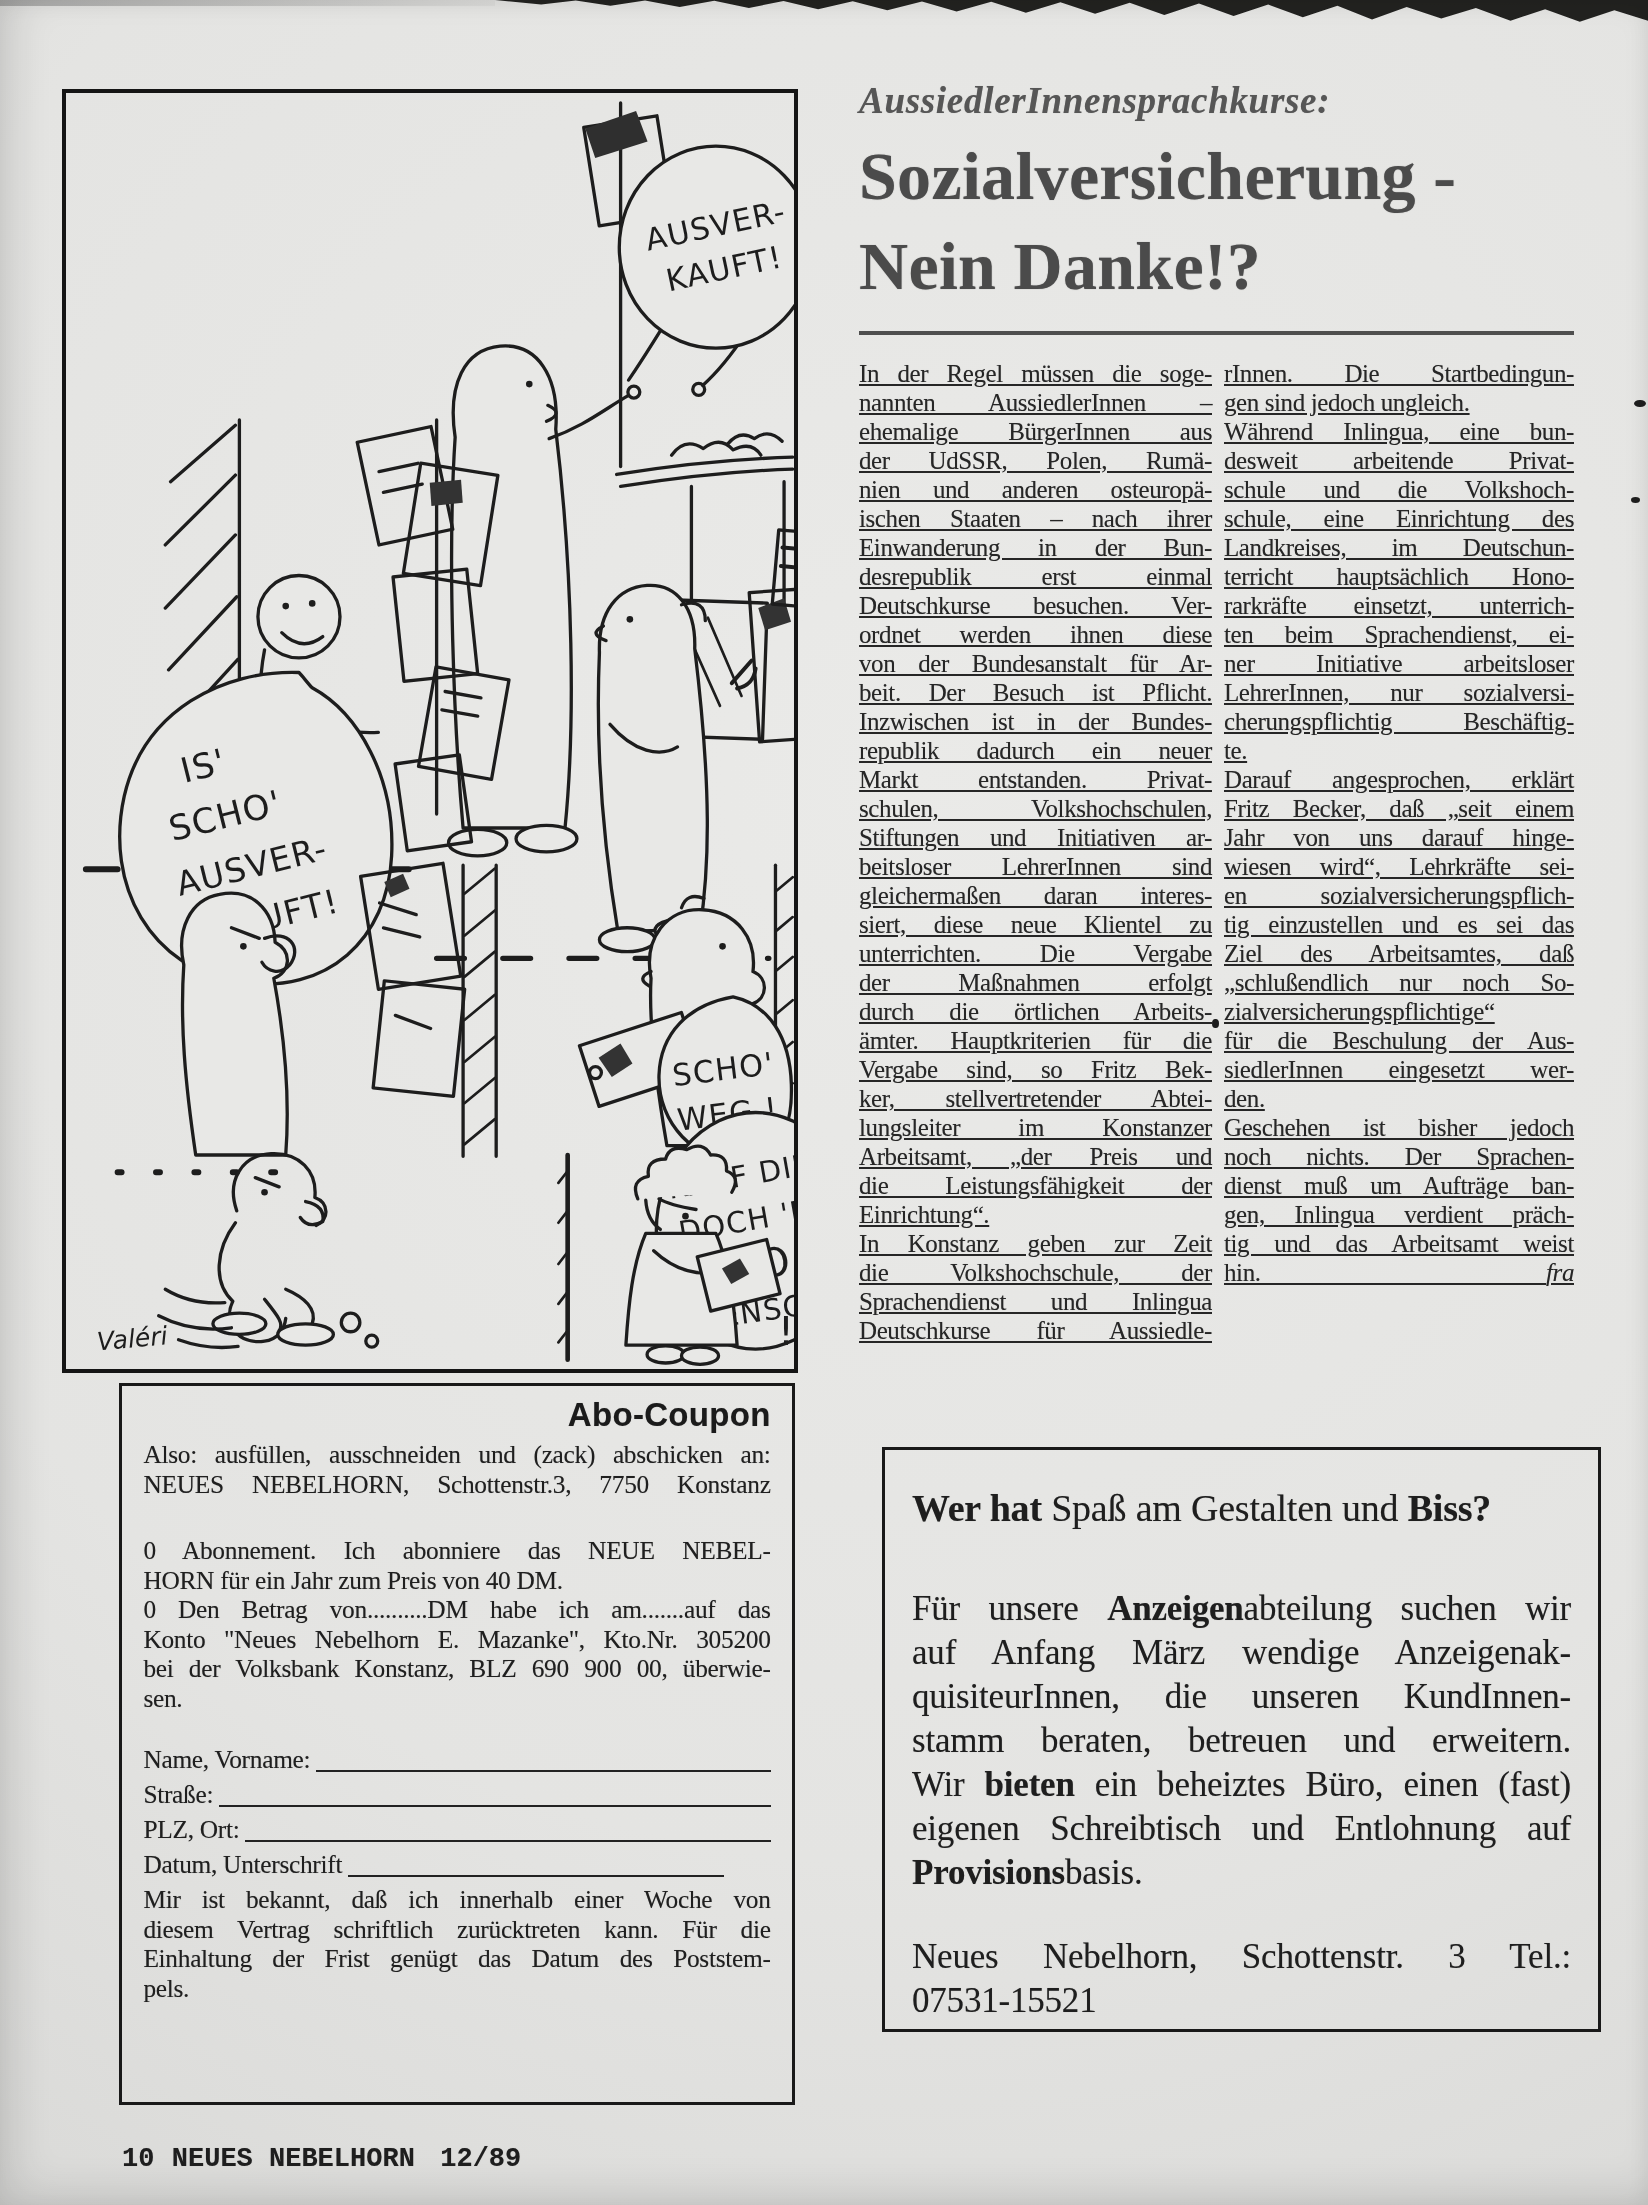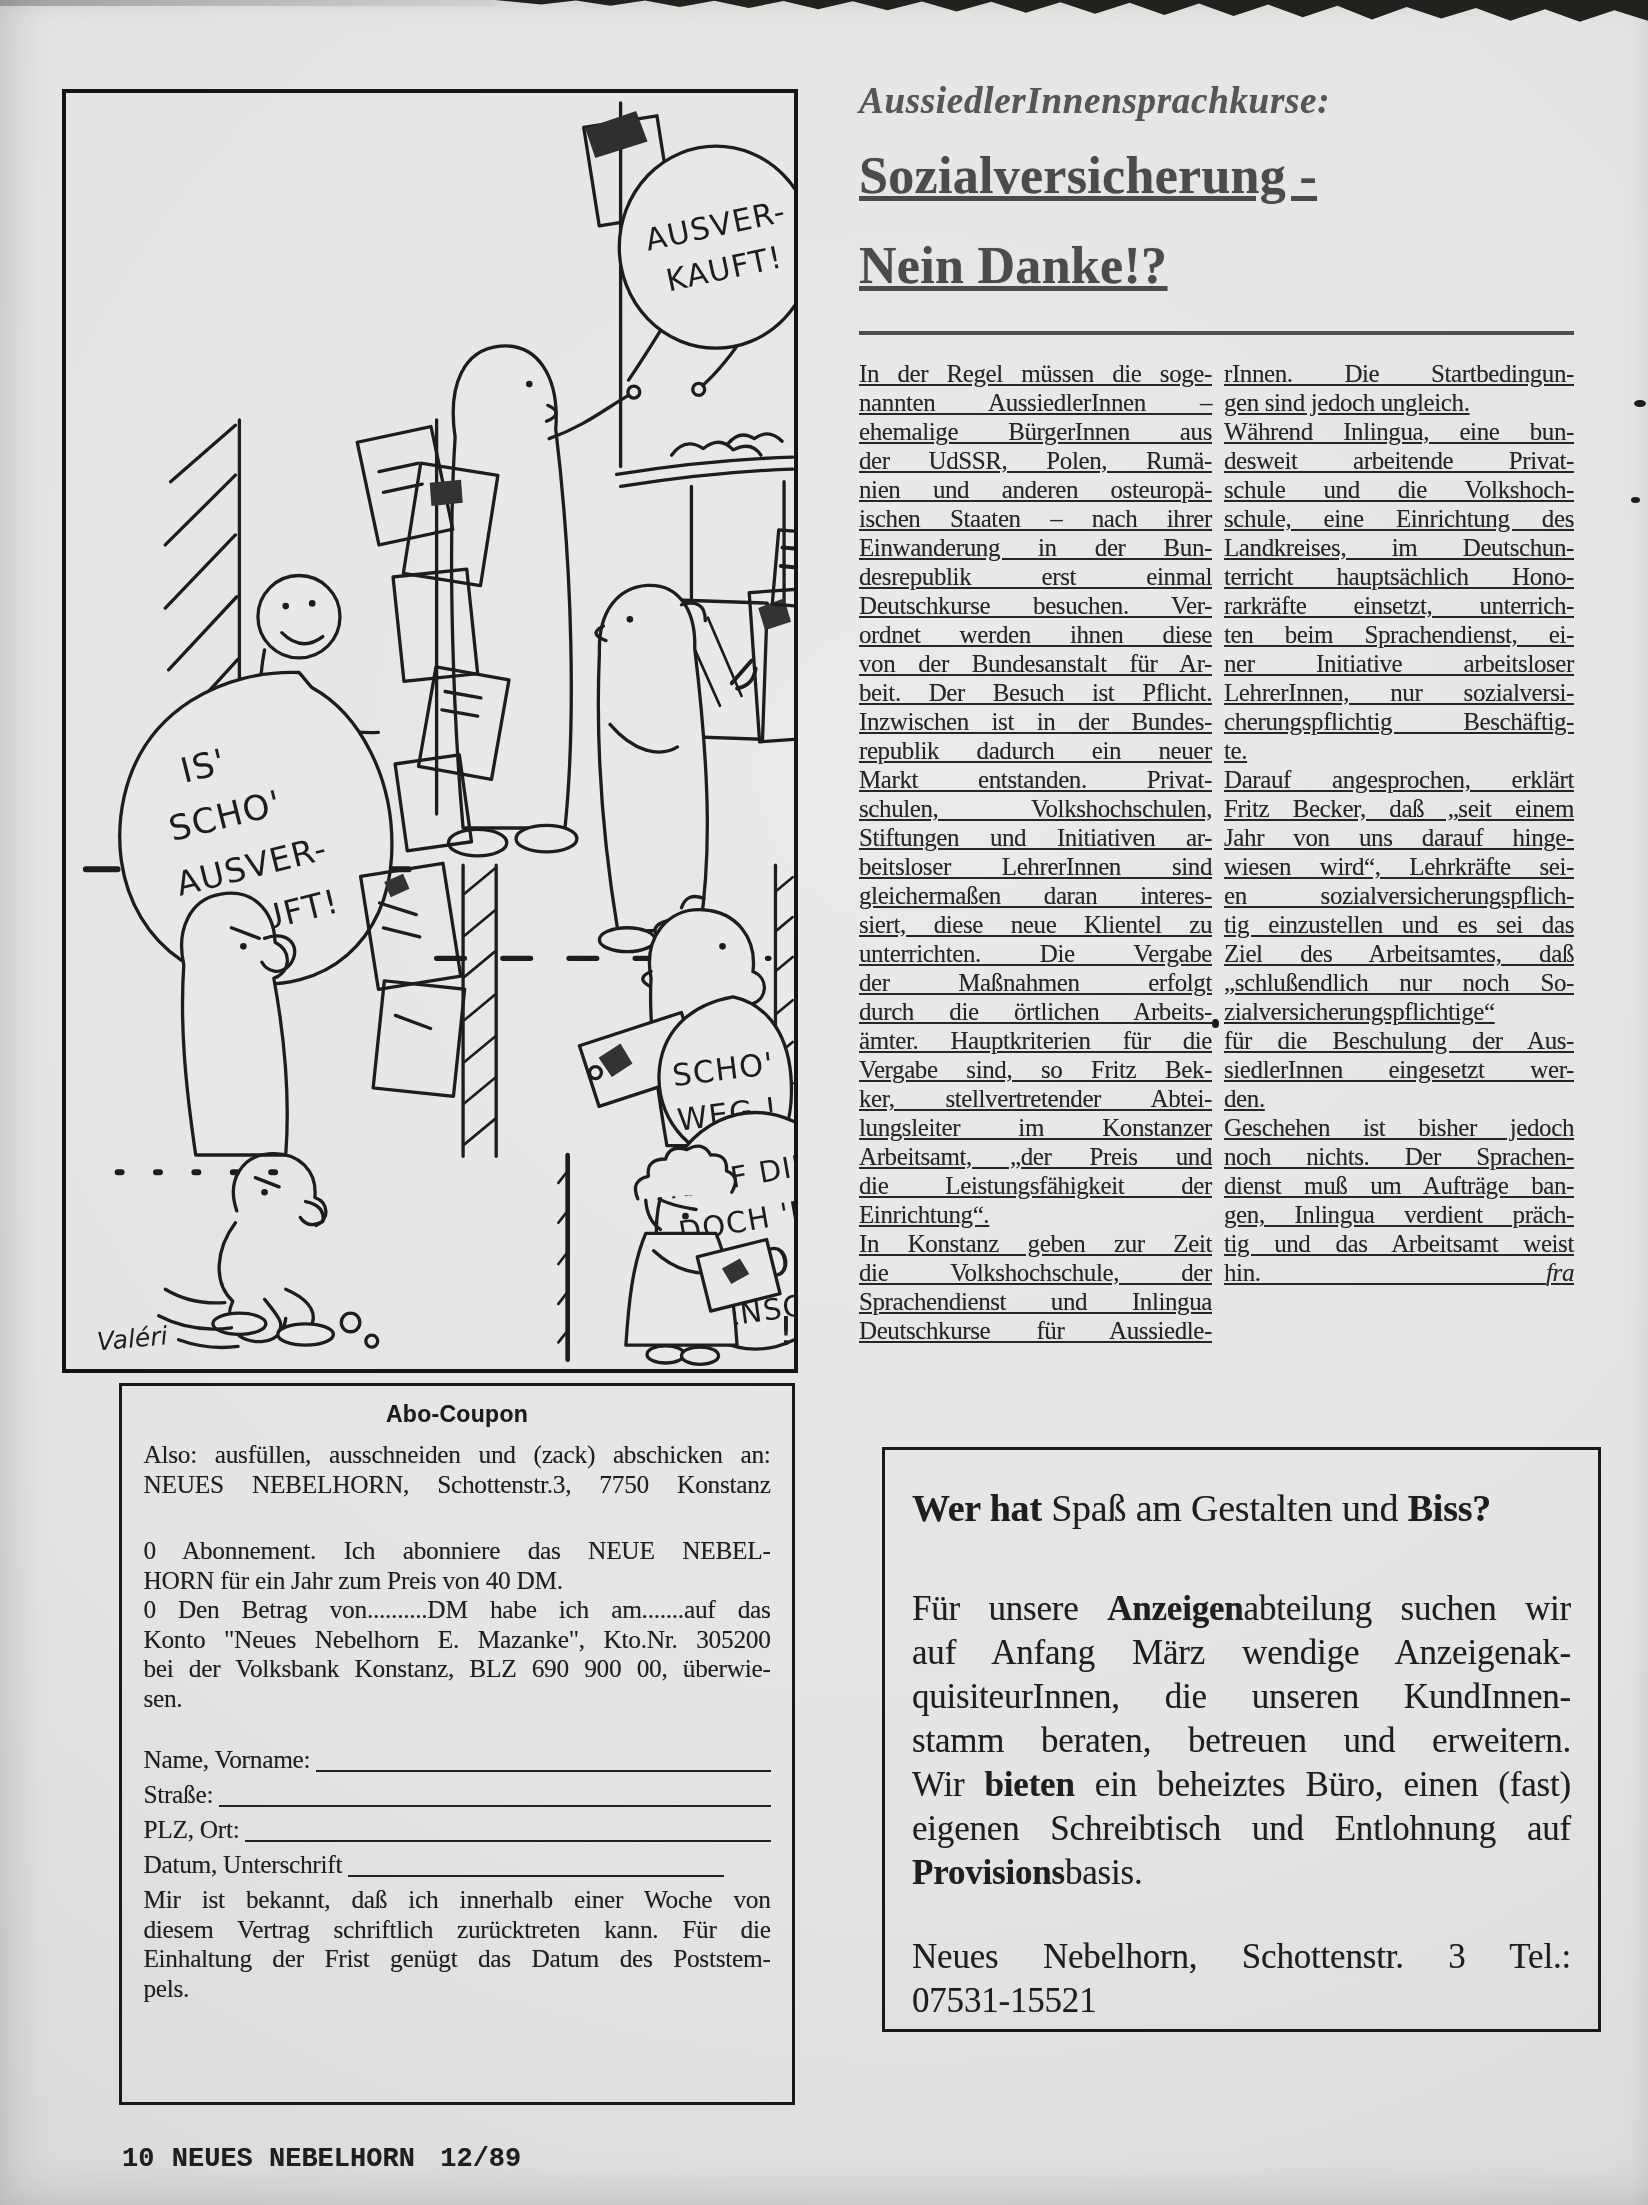--- a/index.html
+++ b/index.html
@@ -27,33 +27,33 @@
 
   
   .comic-box{position:absolute;left:62px;top:89px;width:736px;height:1284px;
     border:4px solid #151515;box-sizing:border-box;overflow:hidden;}
   .comic-box svg{display:block;width:100%;height:100%;}
 
   
   .article{position:absolute;left:859px;top:79px;width:715px;}
   .kicker{font-size:37px;font-weight:bold;font-style:italic;color:#565656;letter-spacing:0.7px;
     text-shadow:0 0 0.7px rgba(60,60,60,.4);margin-bottom:9.4px;}
-  .headline{font-size:52px;line-height:90px;font-weight:bold;color:#4b4b4b;letter-spacing:0.3px;
-    text-shadow:0 0 1px rgba(60,60,60,.45);text-decoration:underline;}
+  .headline{font-size:68px;line-height:90px;font-weight:bold;color:#4b4b4b;letter-spacing:0.3px;
+    text-shadow:0 0 1px rgba(60,60,60,.45);}
   .rule{height:4px;background:#343434;margin-top:20px;opacity:.85;}
   .cols{display:flex;gap:12px;margin-top:24px;font-size:25px;line-height:29px;letter-spacing:-0.4px;
     color:#262626;text-shadow:0 0 0.7px rgba(0,0,0,.3);text-decoration:underline;}
   .col1{width:353px;} .col2{width:350px;}
 
   
   .coupon{position:absolute;left:119px;top:1383px;width:676px;height:722px;box-sizing:border-box;
     border:3.3px solid #191919;padding:12px 21.4px 13.4px;font-size:25.4px;line-height:29.5px;letter-spacing:-0.3px;
     color:#1f1f1f;text-shadow:0 0 0.7px rgba(0,0,0,.35);}
-  .coupon-title{font-family:"Liberation Sans", sans-serif;font-weight:bold;font-size:23px;line-height:33px;
-    text-align:center;color:#1b1b1b;margin-bottom:9.4px;letter-spacing:0.3px;}
+  .coupon-title{font-family:"Liberation Sans", sans-serif;font-weight:bold;font-size:33px;line-height:33px;
+    text-align:right;color:#1b1b1b;margin-bottom:9.4px;letter-spacing:0.3px;}
   .coupon-paras .para:nth-child(1){margin-bottom:37px;}
   .coupon-paras .para:nth-child(3){margin-bottom:32px;}
   .frow{display:flex;align-items:baseline;height:35px;}
   .frow .ul{flex:1;border-bottom:2.7px solid #222;margin-left:5.4px;transform:translateY(4px);}
   .frow.short .ul{margin-right:47px;}
 
   
   .adbox{position:absolute;left:854px;top:1447px;width:719px;height:585px;box-sizing:border-box;
     border:3.3px solid #191919;padding:37px 27px;color:#1e1e1e;text-shadow:0 0 0.7px rgba(0,0,0,.35);margin-left:28px;}
   .ad-heading{font-size:38px;line-height:43px;margin-bottom:57px;letter-spacing:-0.2px;}

